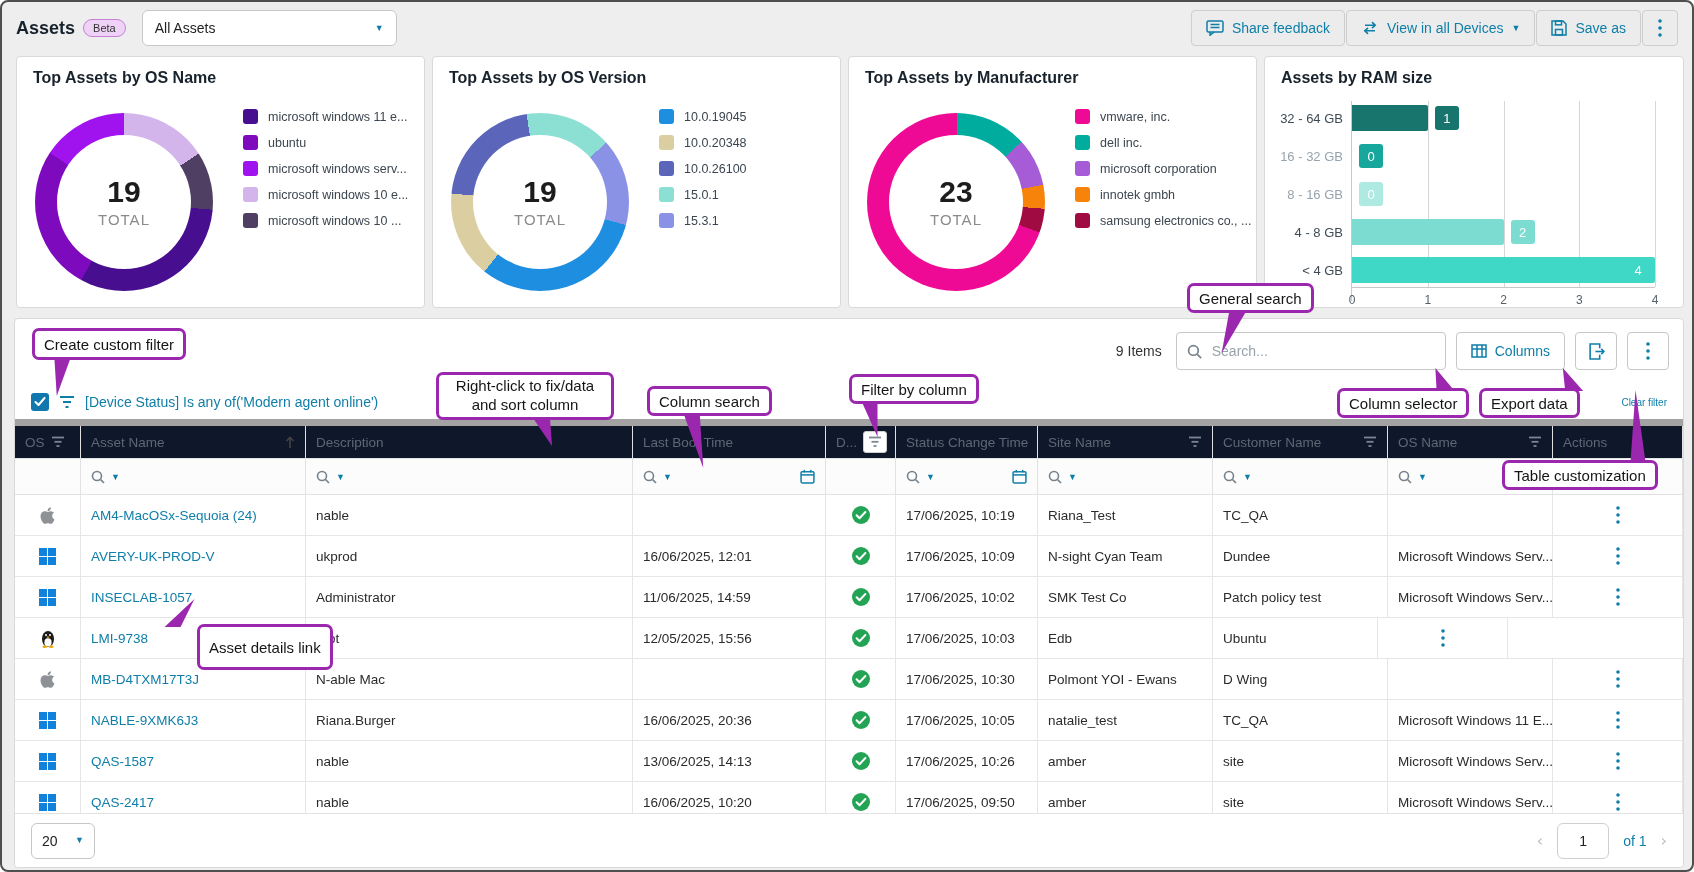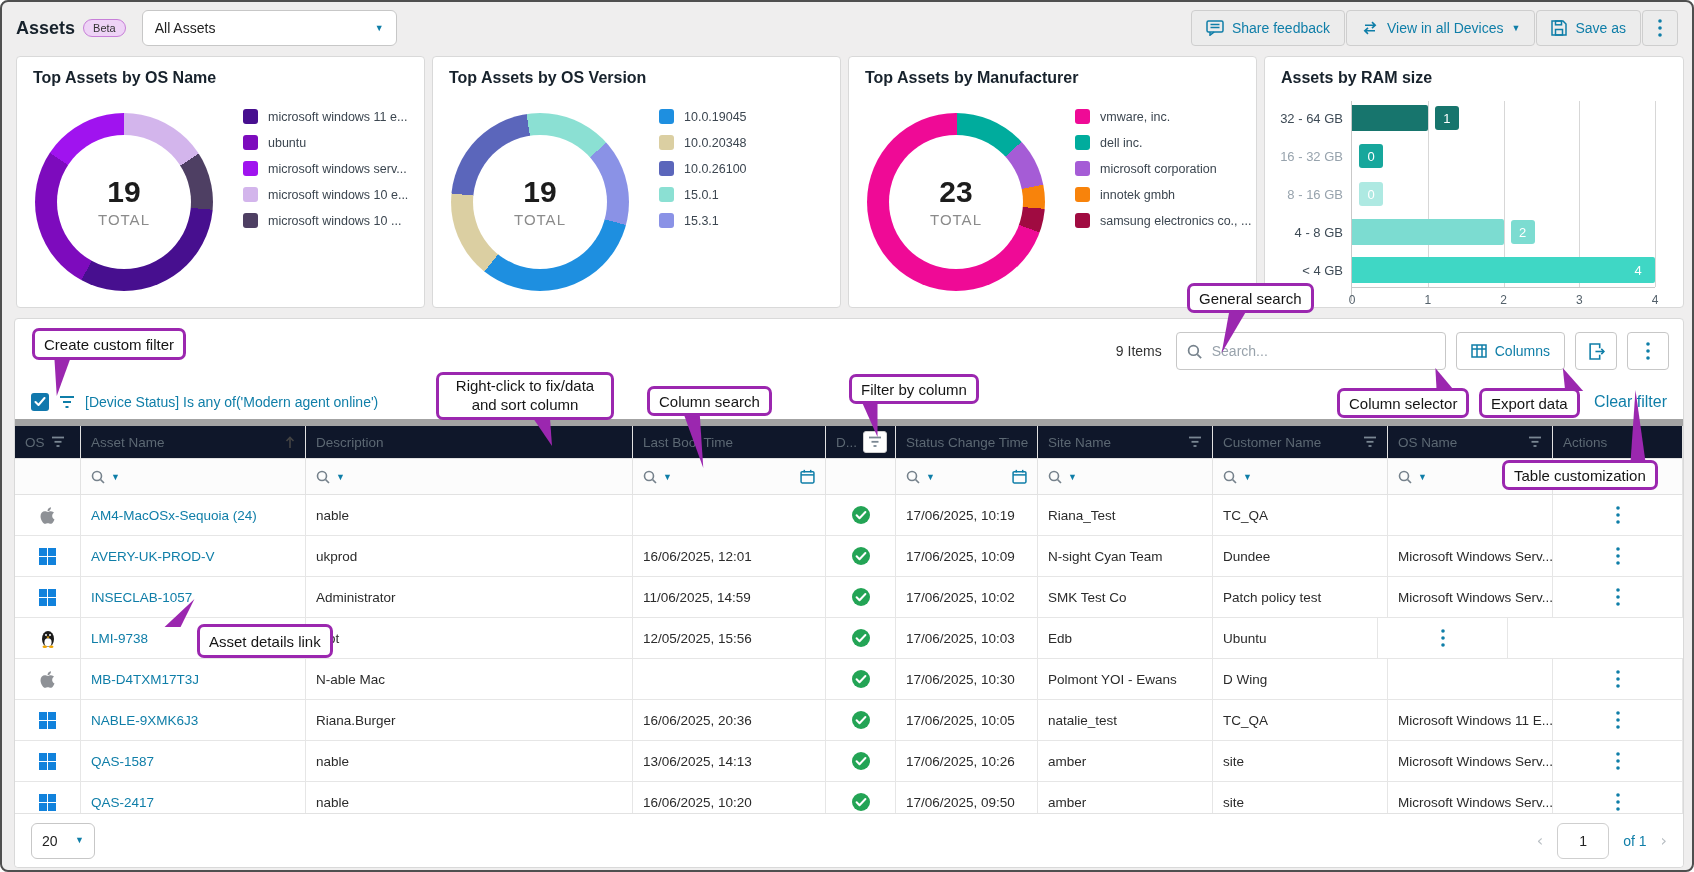--- a/index.html
+++ b/index.html
@@ -55,21 +55,21 @@
   .search-box{width:270px;height:38px;background:#fff;border:1px solid #c7c7c7;border-radius:4px;display:flex;align-items:center;gap:8px;padding:0 10px;color:#8a949d;}
   .search-box input{border:none;outline:none;flex:1;font-size:14px;color:#333;font-family:"Liberation Sans",sans-serif;background:transparent;}
   .search-box input::placeholder{color:#98a2ab;}
   .ctl-btn{height:38px;background:#fff;border:1px solid #c7c7c7;border-radius:4px;color:#0f7ea8;display:flex;align-items:center;gap:8px;padding:0 14px;font-size:14px;cursor:pointer;}
   .ctl-btn.sq{width:42px;padding:0;justify-content:center;}
 
   .filter-row{position:absolute;top:68px;left:16px;right:16px;height:30px;display:flex;align-items:center;gap:10px;}
   .checkbox{width:18px;height:18px;background:#1178ad;border-radius:3px;display:flex;align-items:center;justify-content:center;cursor:pointer;flex:none;}
   .filter-funnel{color:#0f7ea8;display:flex;cursor:pointer;}
   .filter-expr{font-size:14px;color:#0f7ea8;}
-  .clear-filter{margin-left:auto;font-size:16px;color:#0f7ea8;cursor:pointer;text-align:center;}
+  .clear-filter{margin-left:auto;font-size:10px;color:#0f7ea8;cursor:pointer;text-align:center;}
 
   .t-header{position:absolute;top:100px;left:0;width:1668px;height:40px;display:flex;background:#0f172a;border-top:7px solid #a3a3a3;border-bottom:1px solid #e2e2e2;}
   .t-hcell{display:flex;align-items:center;gap:6px;padding:0 10px;font-size:13.5px;color:#5c6873;border-right:1px solid #e2e2e2;cursor:pointer;overflow:hidden;white-space:nowrap;}
   .h-funnel{color:#7a8793;display:flex;flex:none;}
   .h-funnel.right{margin-left:auto;}
   .h-funnel.boxed{border:1px solid #cfcfcf;border-radius:3px;padding:4px;background:#fff;}
   .sort-arrow{margin-left:auto;color:#444;display:flex;}
 
   .t-search{position:absolute;top:140px;left:0;width:1668px;height:36px;display:flex;background:#fcfcfc;border-bottom:1px solid #e2e2e2;}
   .t-scell{display:flex;align-items:center;gap:6px;padding:0 10px;border-right:1px solid #e2e2e2;color:#707d88;}
@@ -856,16 +856,16 @@
 
   <div class="callout" style="left:1335px;top:386px;height:30px;">Column selector</div>
   <div class="tail tail-csel"></div>
 
   <div class="callout" style="left:1477px;top:386px;height:30px;">Export data</div>
   <div class="tail tail-ed"></div>
 
   <div class="callout" style="left:1500px;top:458px;height:30px;">Table customization</div>
   <div class="tail tail-tc"></div>
 
-  <div class="callout" style="left:195px;top:622px;height:34px;">Asset details link</div>
+  <div class="callout" style="left:195px;top:622px;height:46px;">Asset details link</div>
   <div class="tail tail-adl"></div>
 
 </div>
 
 </body></html>

